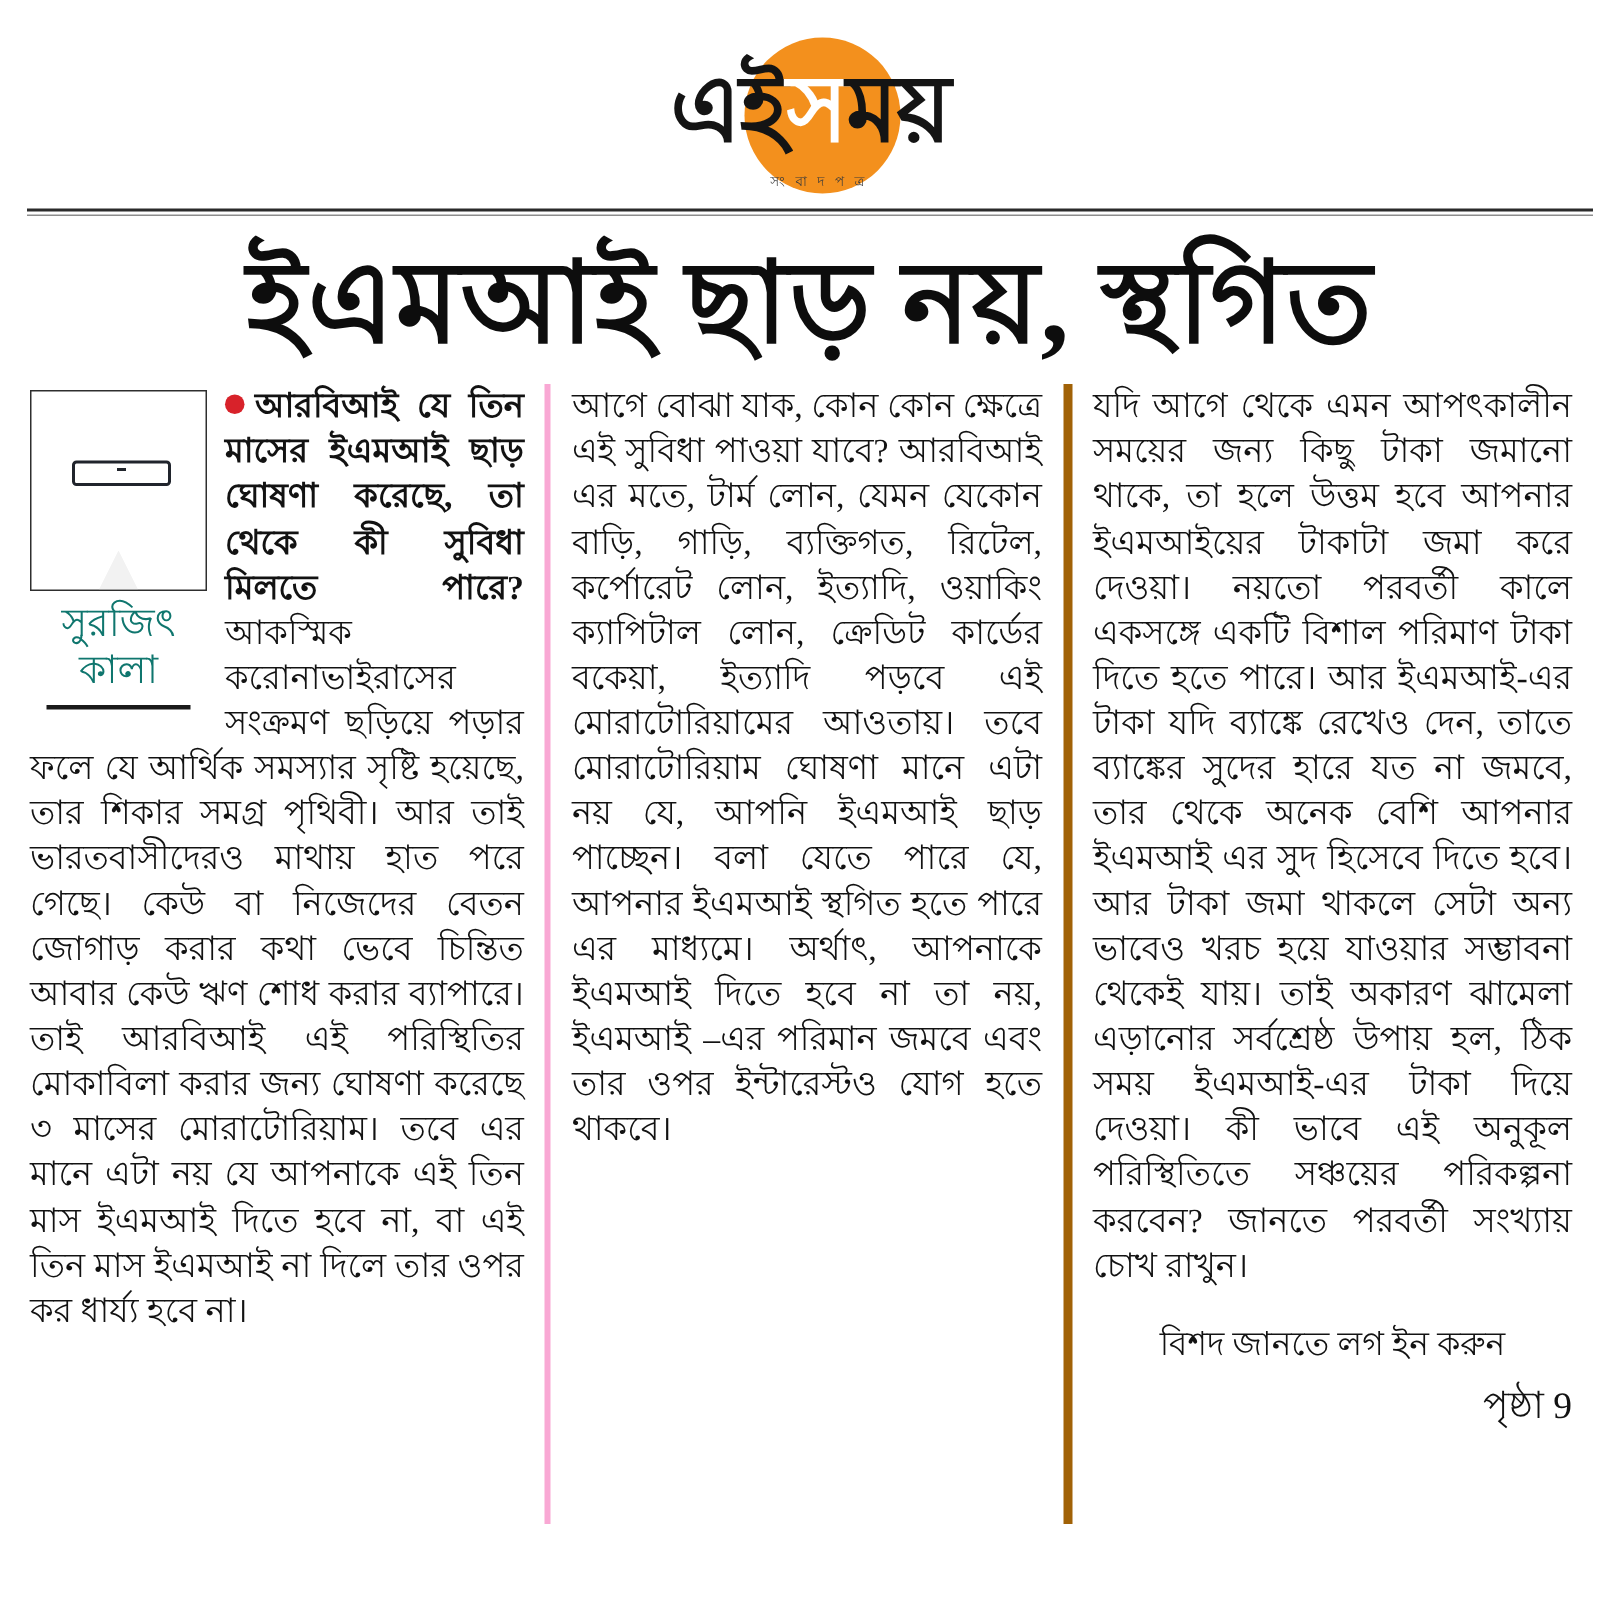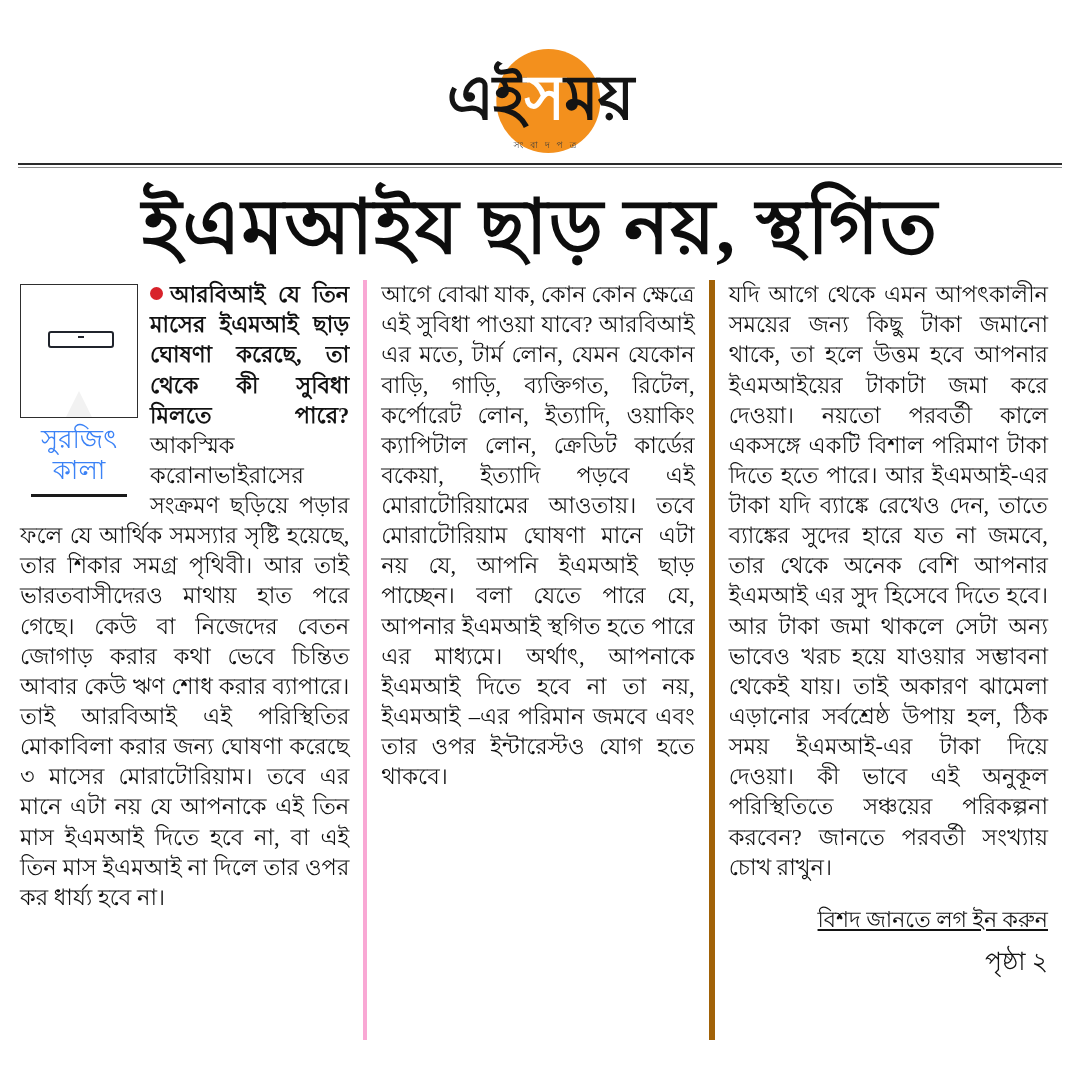--- a/index.html
+++ b/index.html
@@ -16,21 +16,20 @@
     position: relative;
   }
 
   .page {
     width: 1080px;
     height: 812px;
     box-sizing: border-box;
     padding: 17px 18px;
     position: relative;
     background: #fff;
-    margin-top: 24px;
   }
 
   
   .masthead {
     height: 118px;
     position: relative;
   }
   .logo-wrap {
     position: absolute;
     left: 0; right: 0;
@@ -183,21 +182,21 @@
     width: 26px;
     height: 26px;
     background: #f2f2f2;
     clip-path: polygon(50% 0, 100% 100%, 0 100%);
   }
   .author-name {
     margin-top: 6px;
     text-align: center;
     font-size: 26px;
     line-height: 1.2;
-    color: #3b82f6;
+    color: #0f766e;
   }
   .author-rule {
     margin: 8px auto 6px auto;
     width: 96px;
     border: 0;
     border-top: 3px solid #1a1a1a;
   }
 
   .q {
     font-weight: 700;
@@ -210,22 +209,21 @@
     margin-right: 7px;
     vertical-align: 2px;
   }
   .para { margin: 0; }
   .qa-gap { height: 16px; }
 
   .footer-note {
     margin-top: 22px;
     font-size: 22px;
     line-height: 1.35;
-    text-align: right;
-    text-decoration: underline;
+    text-align: center;
   }
   .footer-url {
     font-family: "Liberation Serif", "DejaVu Serif", serif;
     font-size: 23px;
     letter-spacing: 0.2px;
   }
   .page-marker {
     margin-top: 10px;
     text-align: right;
     font-size: 25px;
@@ -242,21 +240,21 @@
         <div class="logo-disc" style="background: rgb(243, 144, 29);"></div>
         <div class="logo-text"><span>এই</span><span class="mid">স</span><span>ময়</span></div>
         <div class="logo-sub">সংবাদপত্র</div>
       </div>
     </div>
   </div>
 
   <hr class="rule-top">
   <hr class="rule-top2">
 
-  <h1 class="headline">ইএমআইয ছাড় নয়, স্থগিত</h1>
+  <h1 class="headline">ইএমআই ছাড় নয়, স্থগিত</h1>
 
   <div class="columns">
 
     <div class="col c1">
       <div class="author-block">
         <div class="author-photo">
           <div class="glasses"></div>
           <div class="collar"></div>
         </div>
         <div class="author-name">
@@ -276,17 +274,17 @@
     <div class="col c2">
       <p class="para">আগে বোঝা যাক, কোন কোন ক্ষেত্রে এই সুবিধা পাওয়া যাবে? আরবিআই এর মতে, টার্ম লোন, যেমন  যেকোন বাড়ি, গাড়ি, ব্যক্তিগত, রিটেল, কর্পোরেট লোন, ইত্যাদি, ওয়াকিং ক্যাপিটাল লোন, ক্রেডিট কার্ডের বকেয়া, ইত্যাদি পড়বে এই মোরাটোরিয়ামের আওতায়। তবে মোরাটোরিয়াম ঘোষণা মানে এটা নয় যে, আপনি ইএমআই ছাড় পাচ্ছেন। বলা যেতে পারে যে, আপনার ইএমআই স্থগিত হতে পারে এর মাধ্যমে। অর্থাৎ, আপনাকে ইএমআই দিতে হবে না তা নয়, ইএমআই –এর পরিমান জমবে এবং তার ওপর ইন্টারেস্টও যোগ হতে থাকবে।</p>
       <div class="qa-gap"></div>
     </div>
 
     <div class="col c3">
       <p class="para">যদি আগে থেকে এমন আপৎকালীন সময়ের জন্য কিছু টাকা জমানো থাকে, তা হলে উত্তম হবে আপনার ইএমআইয়ের টাকাটা  জমা করে দেওয়া। নয়তো পরবর্তী কালে একসঙ্গে একটি বিশাল পরিমাণ টাকা দিতে হতে পারে। আর ইএমআই-এর টাকা যদি ব্যাঙ্কে রেখেও দেন, তাতে ব্যাঙ্কের সুদের হারে যত না জমবে, তার থেকে অনেক বেশি আপনার ইএমআই এর সুদ হিসেবে দিতে হবে। আর টাকা জমা থাকলে সেটা অন্য ভাবেও খরচ হয়ে যাওয়ার সম্ভাবনা থেকেই যায়। তাই অকারণ ঝামেলা এড়ানোর সর্বশ্রেষ্ঠ উপায় হল, ঠিক সময় ইএমআই-এর টাকা দিয়ে দেওয়া। কী ভাবে এই অনুকূল পরিস্থিতিতে সঞ্চয়ের পরিকল্পনা করবেন? জানতে পরবর্তী সংখ্যায় চোখ রাখুন।</p>
       <div class="footer-note">
         <div>বিশদ জানতে লগ ইন করুন</div>
       </div>
-      <div class="page-marker">পৃষ্ঠা ২</div>
+      <div class="page-marker">পৃষ্ঠা 9</div>
     </div>
 
   </div>
 </div>
 
 </body></html>

